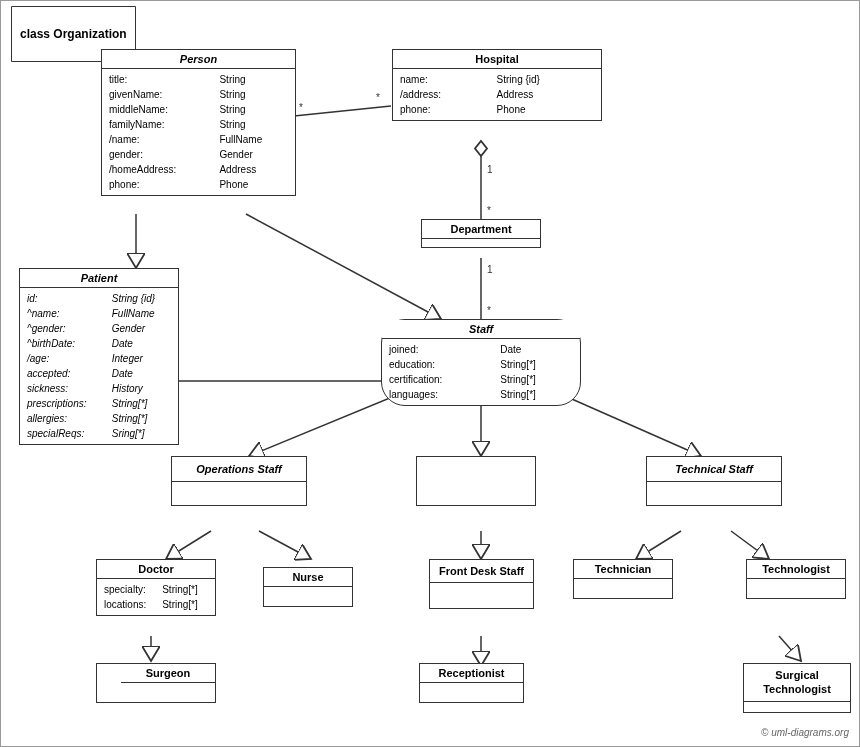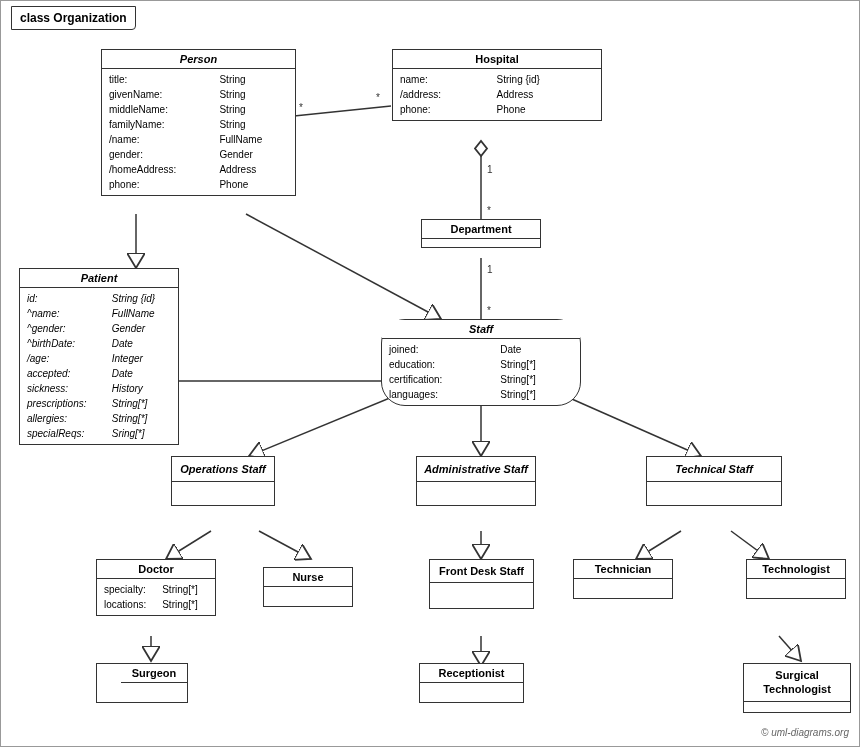--- a/index.html
+++ b/index.html
@@ -17,21 +17,21 @@
       width: 860px;
       height: 747px;
       background: #fff;
       border: 1px solid #999;
     }
     .diagram-title {
       position: absolute;
       top: 5px;
       left: 10px;
       border: 1px solid #333;
-      padding: 4px 8px;
+      padding: 20px 8px;
       background: #fff;
       font-size: 12px;
       font-weight: bold;
       border-radius: 0 0 4px 0;
     }
     .uml-class {
       position: absolute;
       border: 1.5px solid #333;
       background: #fff;
       text-align: center;
@@ -284,31 +284,28 @@
             </tr>
         <tr>
               <td>specialReqs:</td>
               <td>Sring[*]</td>
             </tr>
       </tbody>
         </table>
     </div>
   </div>
 
-  <div class="uml-class" style="left:170px; top:455px; width:104px; min-height:50px;">
+  <div class="uml-class" style="left:170px; top:455px; width:136px; min-height:50px;">
     <div class="class-name italic" style="padding:5px 3px; line-height:1.3;">
       <span>Operations Staff</span>
     </div>
     <div class="class-attrs" style="min-height:4px;"></div>
   </div>
 
   <div class="uml-class" style="left:415px; top:455px; width:120px; min-height:50px;">
-    <div class="class-name italic" style="padding:5px 3px; line-height:1.3;">
-      <span>Administrative Staff</span>
-    </div>
     <div class="class-attrs" style="min-height:4px;"></div>
   </div>
 
   <div class="uml-class" style="left:645px; top:455px; width:136px; min-height:50px;">
     <div class="class-name italic" style="padding:5px 3px; line-height:1.3;">
       <span>Technical Staff</span>
     </div>
     <div class="class-attrs" style="min-height:4px;"></div>
   </div>
 
@@ -345,21 +342,21 @@
   <div class="uml-class" style="left:572px; top:558px; width:100px; min-height:40px;">
     <div class="class-name">Technician</div>
     <div class="class-attrs" style="min-height:8px;"></div>
   </div>
 
   <div class="uml-class" style="left:745px; top:558px; width:100px; min-height:40px;">
     <div class="class-name">Technologist</div>
     <div class="class-attrs" style="min-height:8px;"></div>
   </div>
 
-  <div class="uml-class" style="left:95px; top:662px; width:92px; min-height:40px;padding-left:24px;">
+  <div class="uml-class" style="left:95px; top:662px; width:120px; min-height:40px;padding-left:24px;">
     <div class="class-name">Surgeon</div>
     <div class="class-attrs" style="min-height:8px;"></div>
   </div>
 
   <div class="uml-class" style="left:418px; top:662px; width:105px; min-height:40px;">
     <div class="class-name">Receptionist</div>
     <div class="class-attrs" style="min-height:8px;"></div>
   </div>
 
   <div class="uml-class" style="left:742px; top:662px; width:108px; min-height:50px;">

